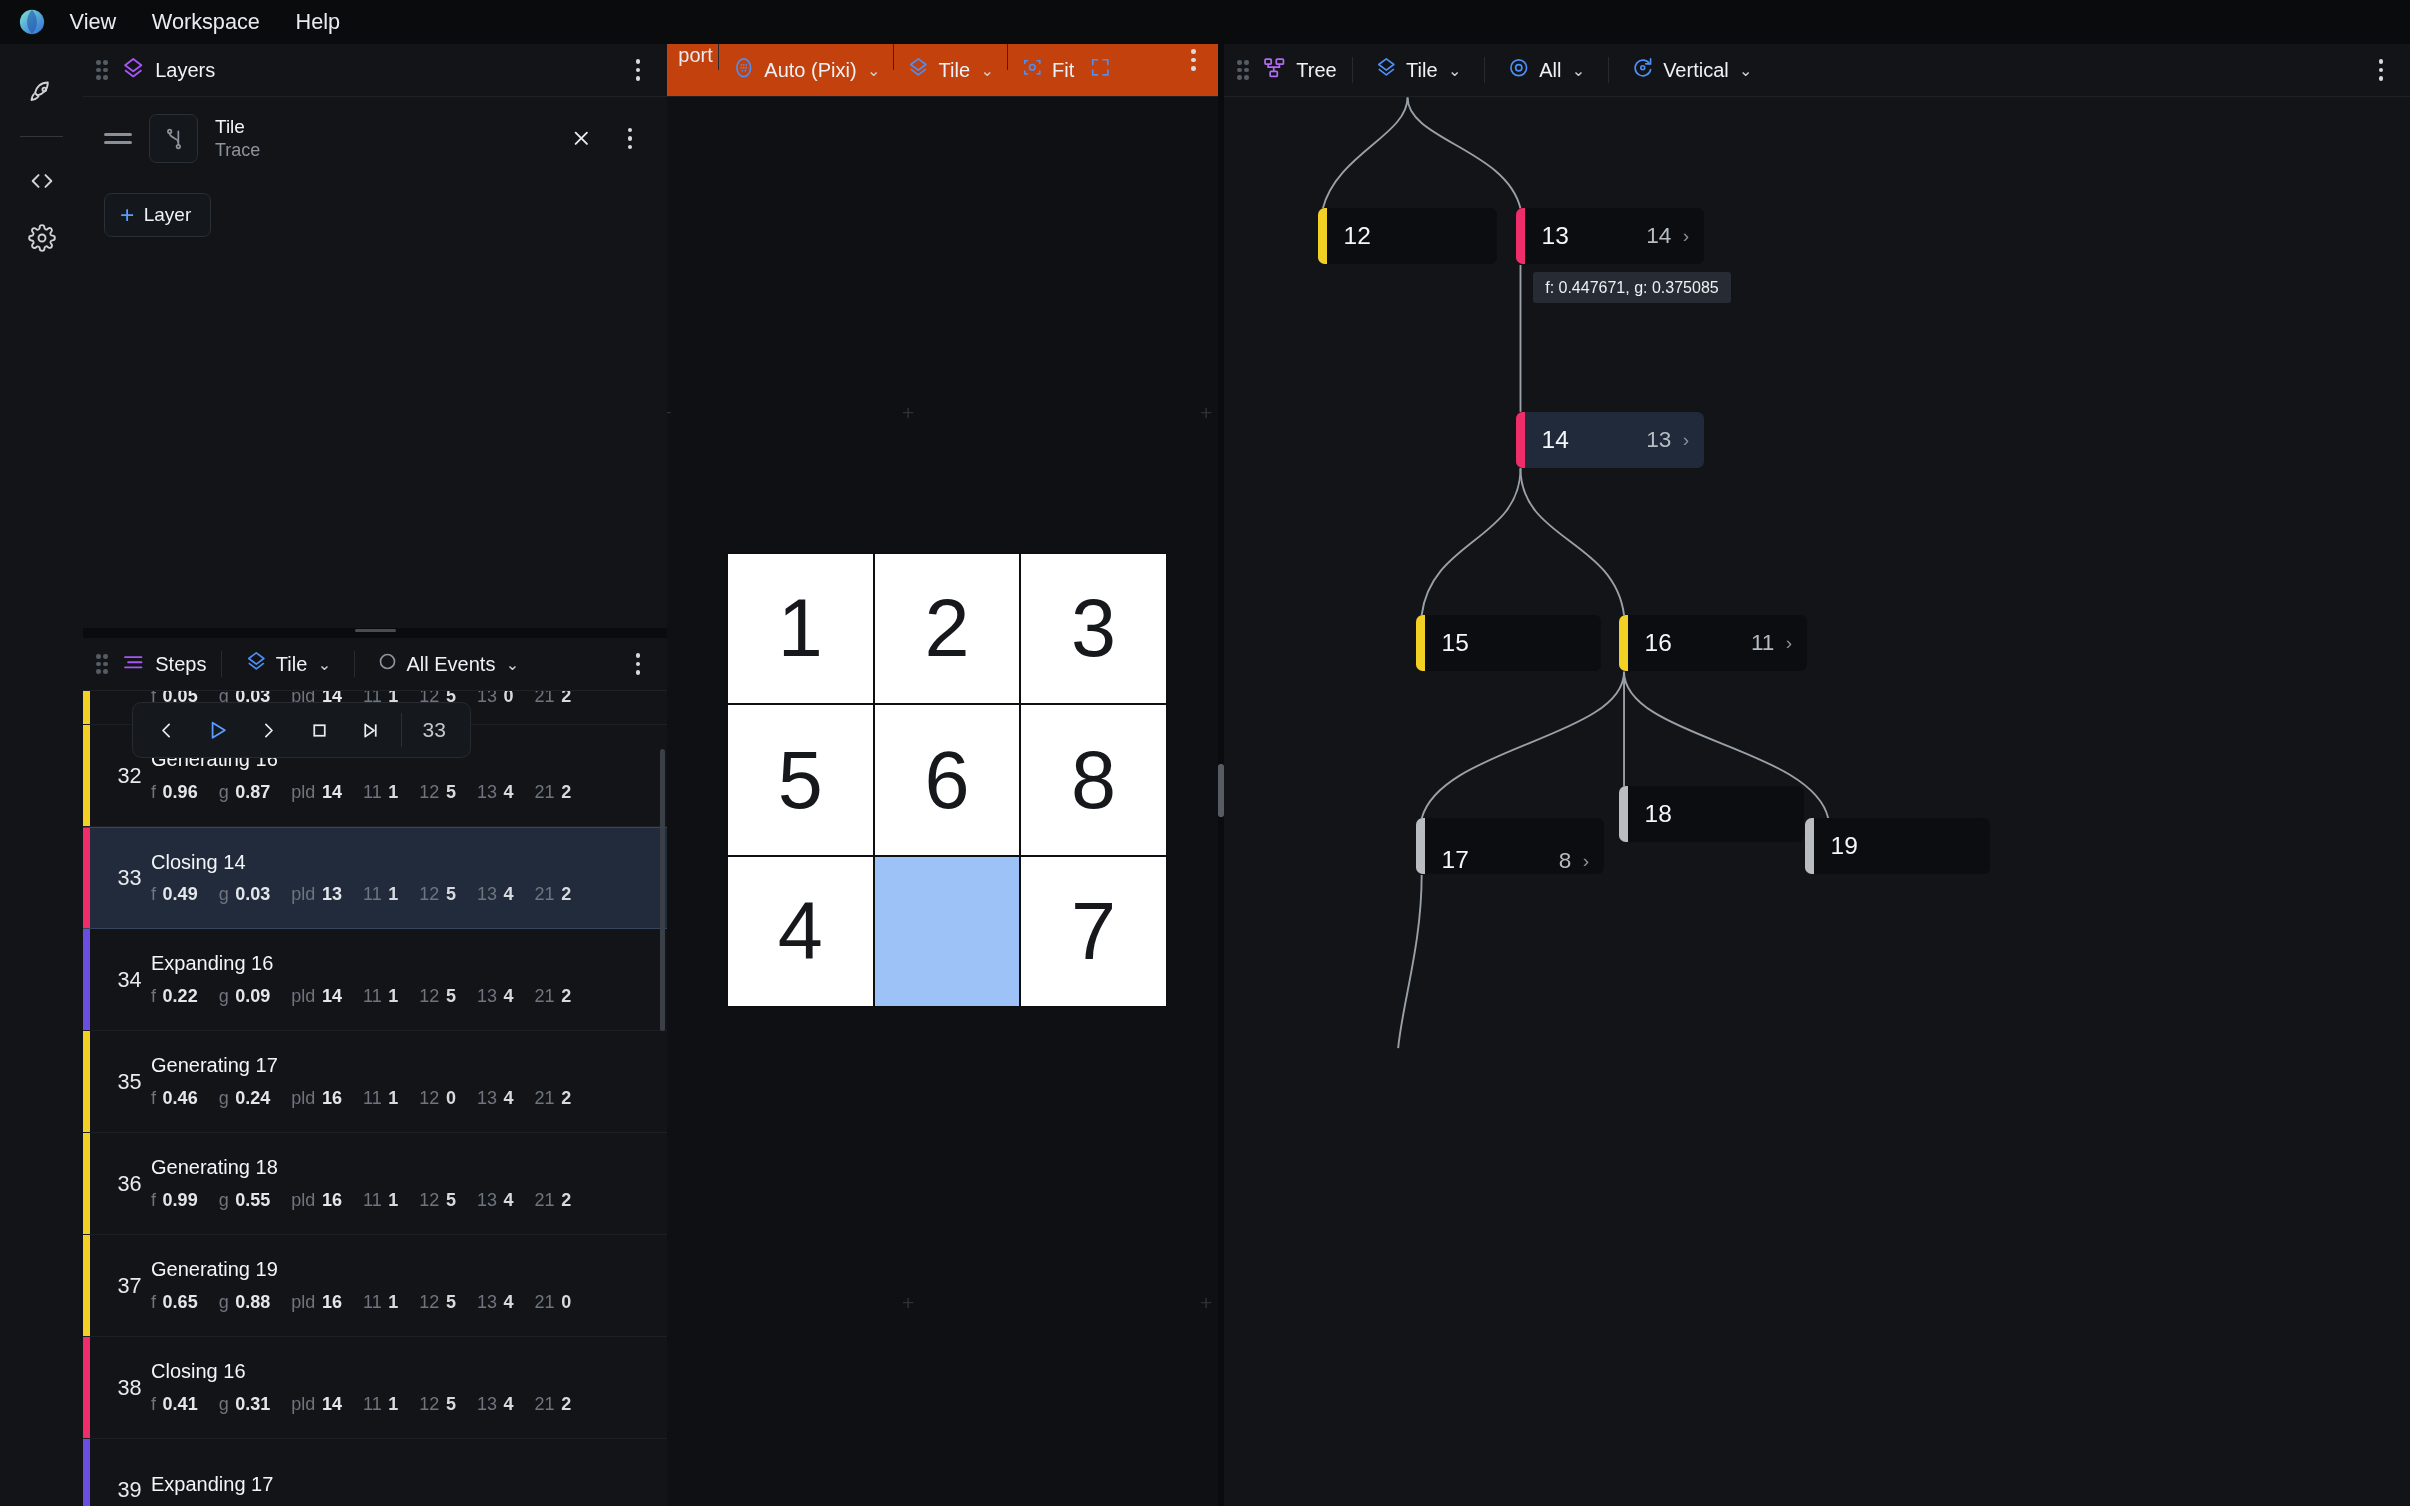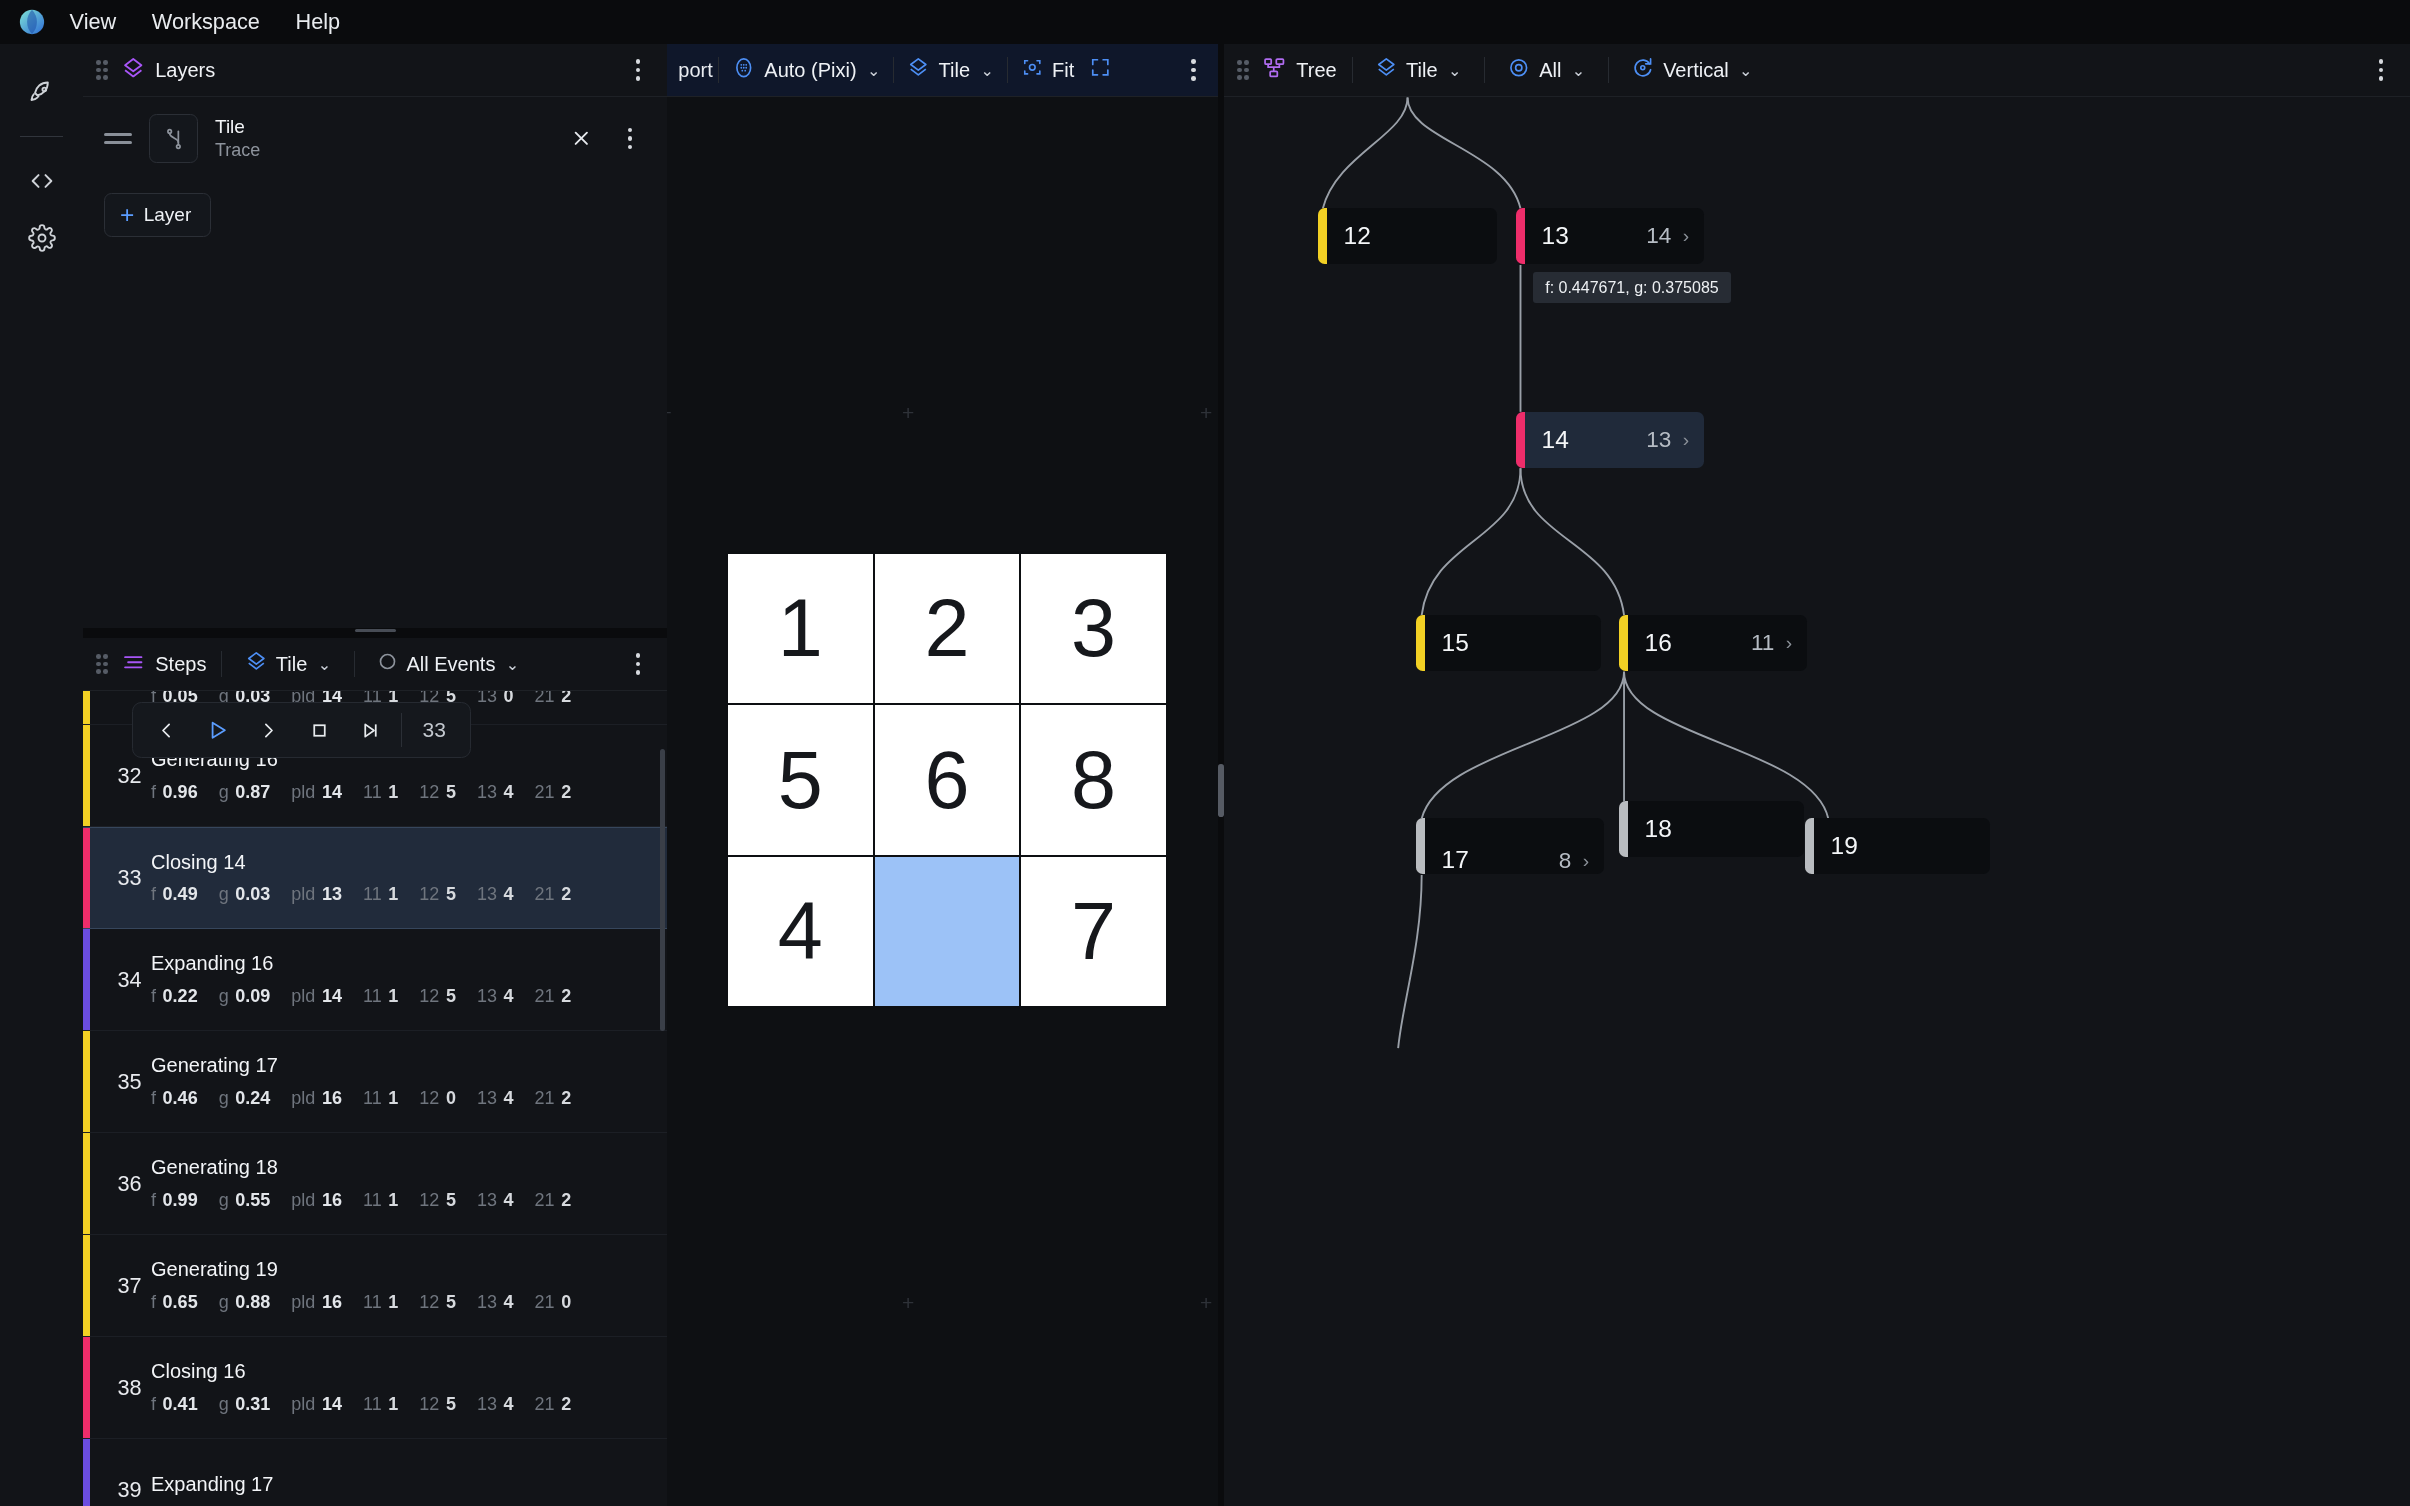--- a/index.html
+++ b/index.html
@@ -554,21 +554,21 @@
         <svg width="21" height="21" viewBox="0 0 24 24" fill="none" stroke="#e7eaee" stroke-width="2" stroke-linejoin="round">
             <polygon points="6,5 16,12 6,19"></polygon>
             <line x1="18" y1="5" x2="18" y2="19"></line>
           </svg>
       </div>
       <div class="pb-sep"></div>
       <div class="pb-count">33</div>
     </div>
   </div>
 
-  <div style="position:absolute;left:667px;top:44px;width:554px;height:53px;background:#0f172a;border-bottom:0.9px solid #1e2126;z-index:22;display:flex;align-items:center;padding:0 11.3px;">
+  <div style="position:absolute;left:667px;top:44px;width:554px;height:53px;background:#c2410c;border-bottom:0.9px solid #1e2126;z-index:22;display:flex;padding:0 11.3px;">
     <span class="ph-title" style="color:#e9ecf1;">port</span>
     <div class="ph-sep"></div>
     <div class="chip">
       <span>
         <svg width="23.5" height="23.5" viewBox="0 0 24 24" fill="none" stroke="#4d8ff5" stroke-width="1.7">
           <ellipse cx="12" cy="12" rx="7" ry="9"></ellipse>
           <circle cx="9.5" cy="9" r=".9" fill="#4d8ff5" stroke="none"></circle>
             <circle cx="12" cy="9" r=".9" fill="#4d8ff5" stroke="none"></circle>
             <circle cx="14.5" cy="9" r=".9" fill="#4d8ff5" stroke="none"></circle>
           <circle cx="9.5" cy="12" r=".9" fill="#4d8ff5" stroke="none"></circle>
@@ -749,21 +749,21 @@
             </div>
           </div>
           <div class="node" style="left: 192px; top: 721px; width: 188px; align-items: flex-end;">
             <div class="accent" style="background: rgb(185, 188, 192);"></div>
             <div class="nid">17</div>
             <div class="nmeta">
               <span>8</span>
               <span class="arrow">›</span>
             </div>
           </div>
-          <div class="node" style="left: 395px; top: 704px; width: 185px;">
+          <div class="node" style="left: 395px; top: 689px; width: 185px;">
             <div class="accent" style="background: rgb(185, 188, 192);"></div>
             <div class="nid">18</div>
           </div>
           <div class="node" style="left: 581px; top: 721px; width: 185px;">
             <div class="accent" style="background: rgb(185, 188, 192);"></div>
             <div class="nid">19</div>
           </div>
         </div>
       <div class="tooltip" style="left:309px;top:175px;">f: 0.447671, g: 0.375085</div>
     </div>

